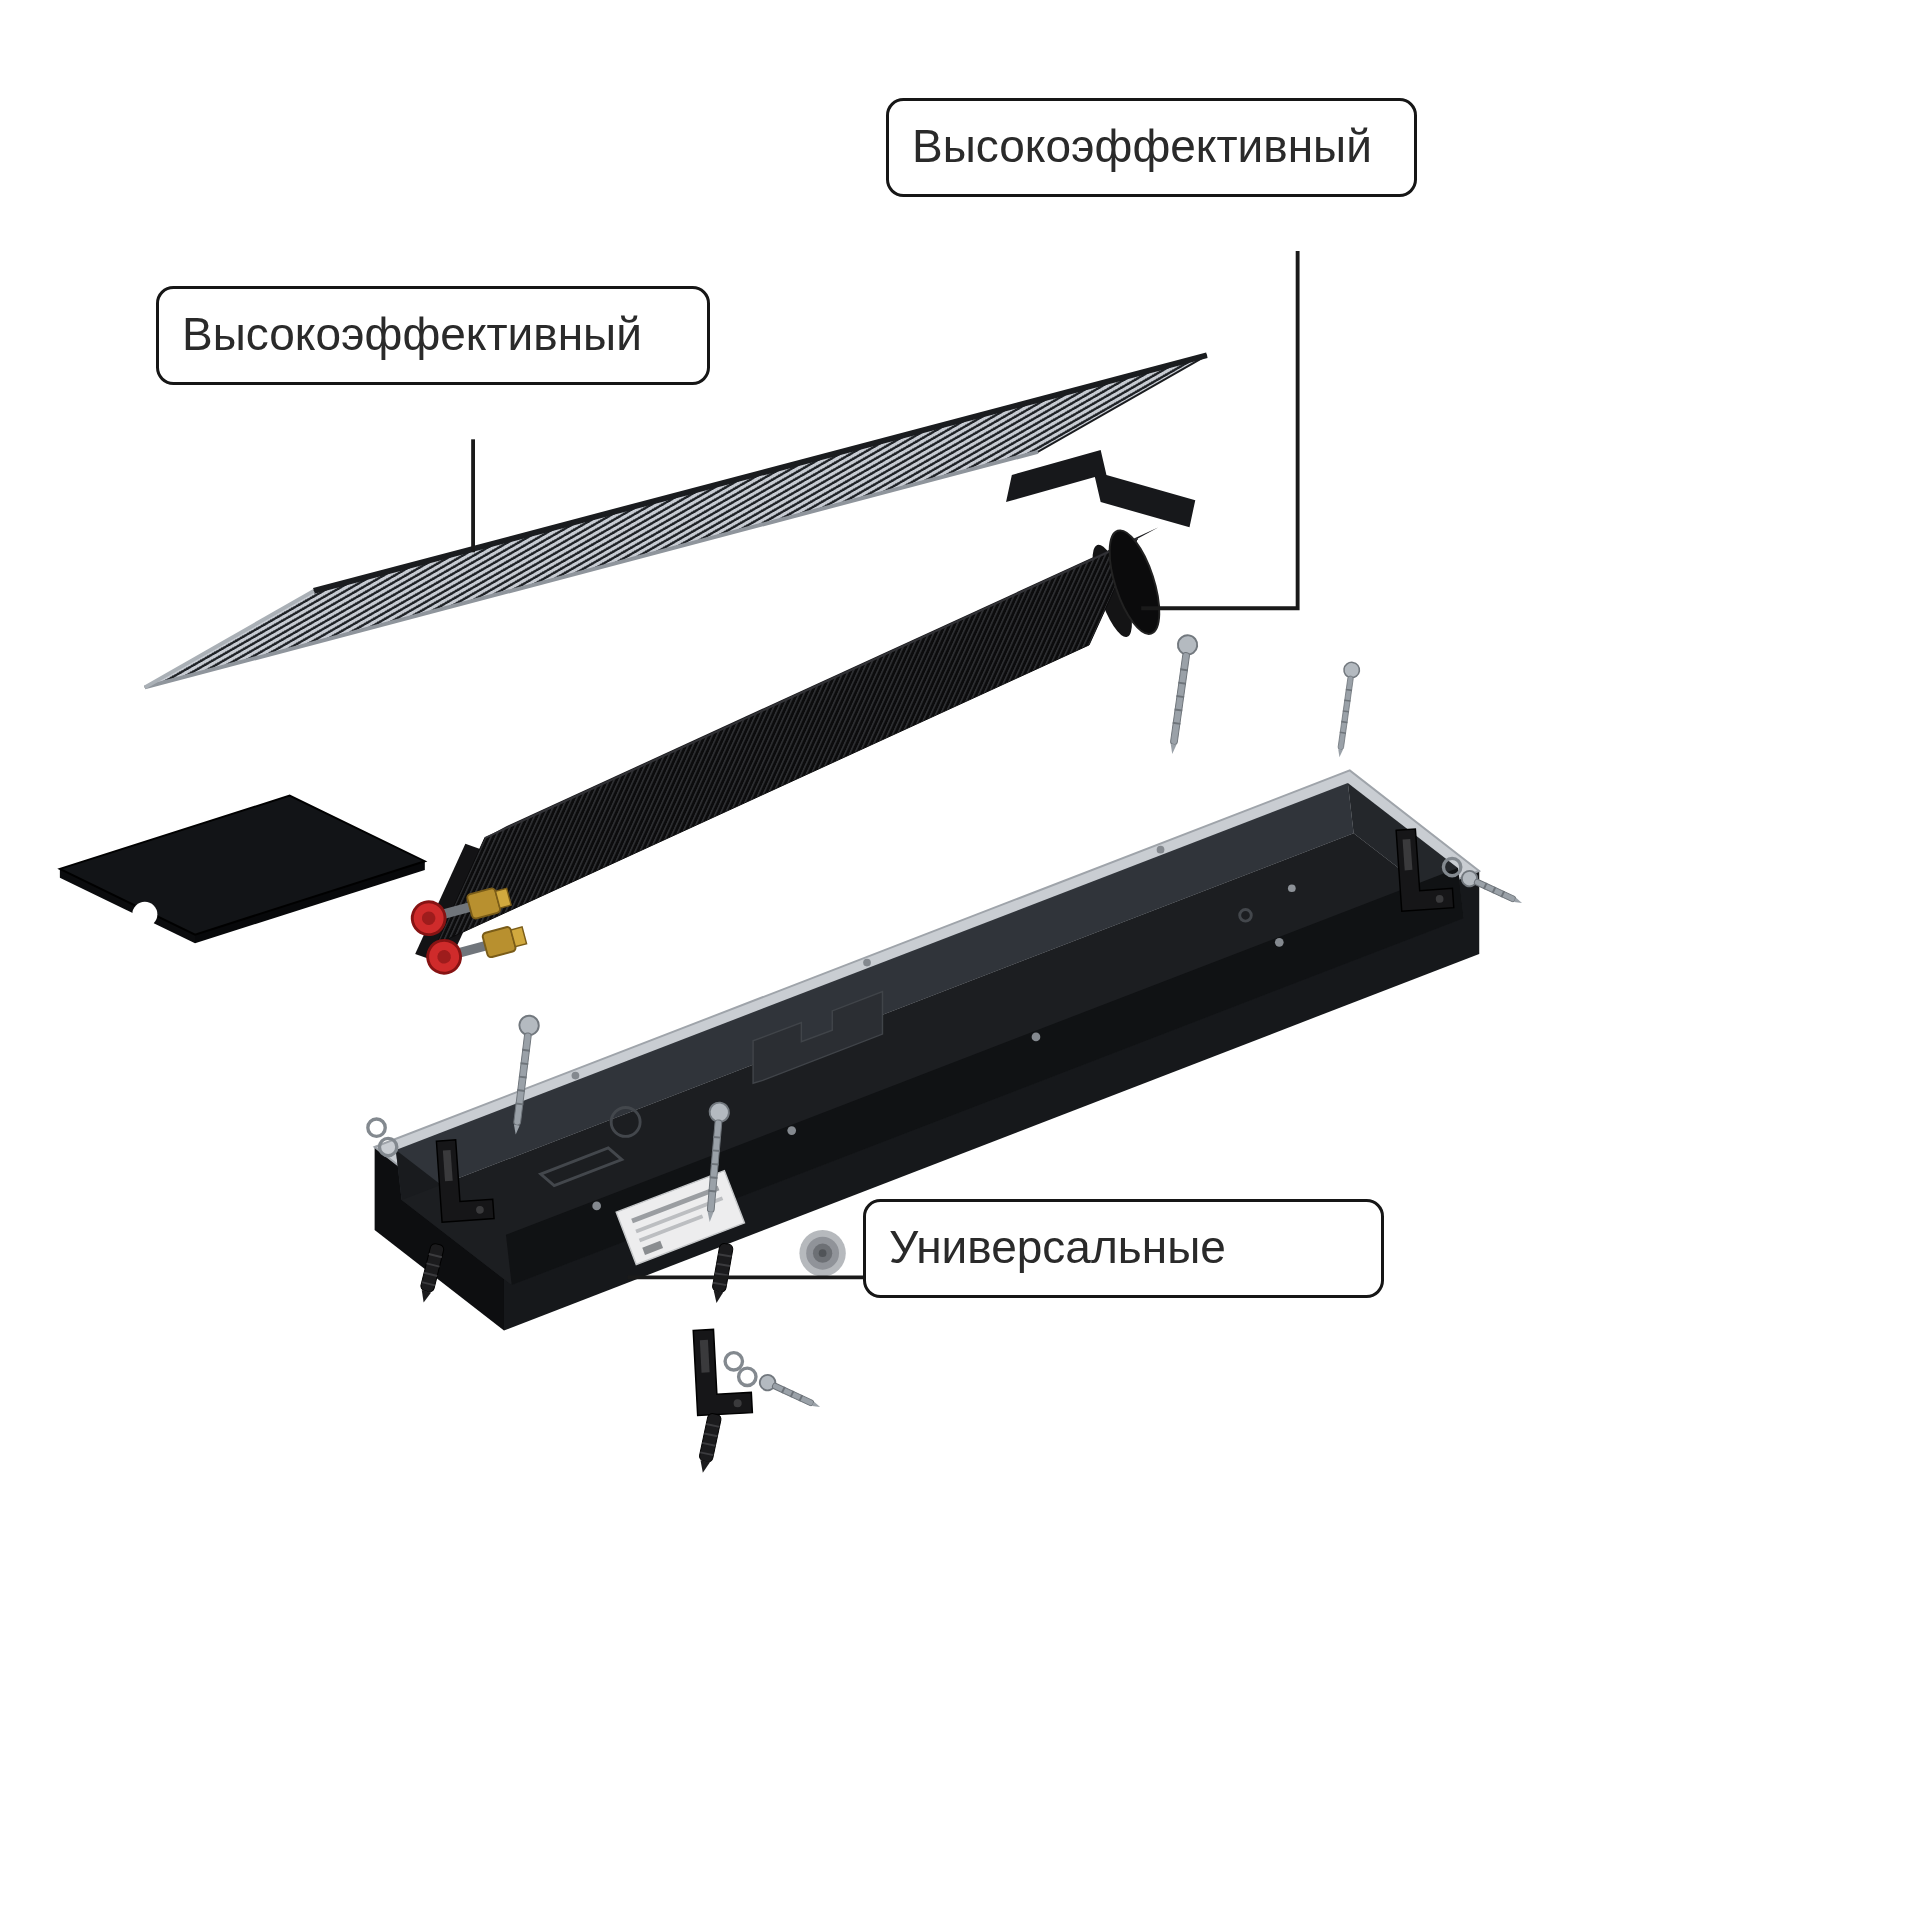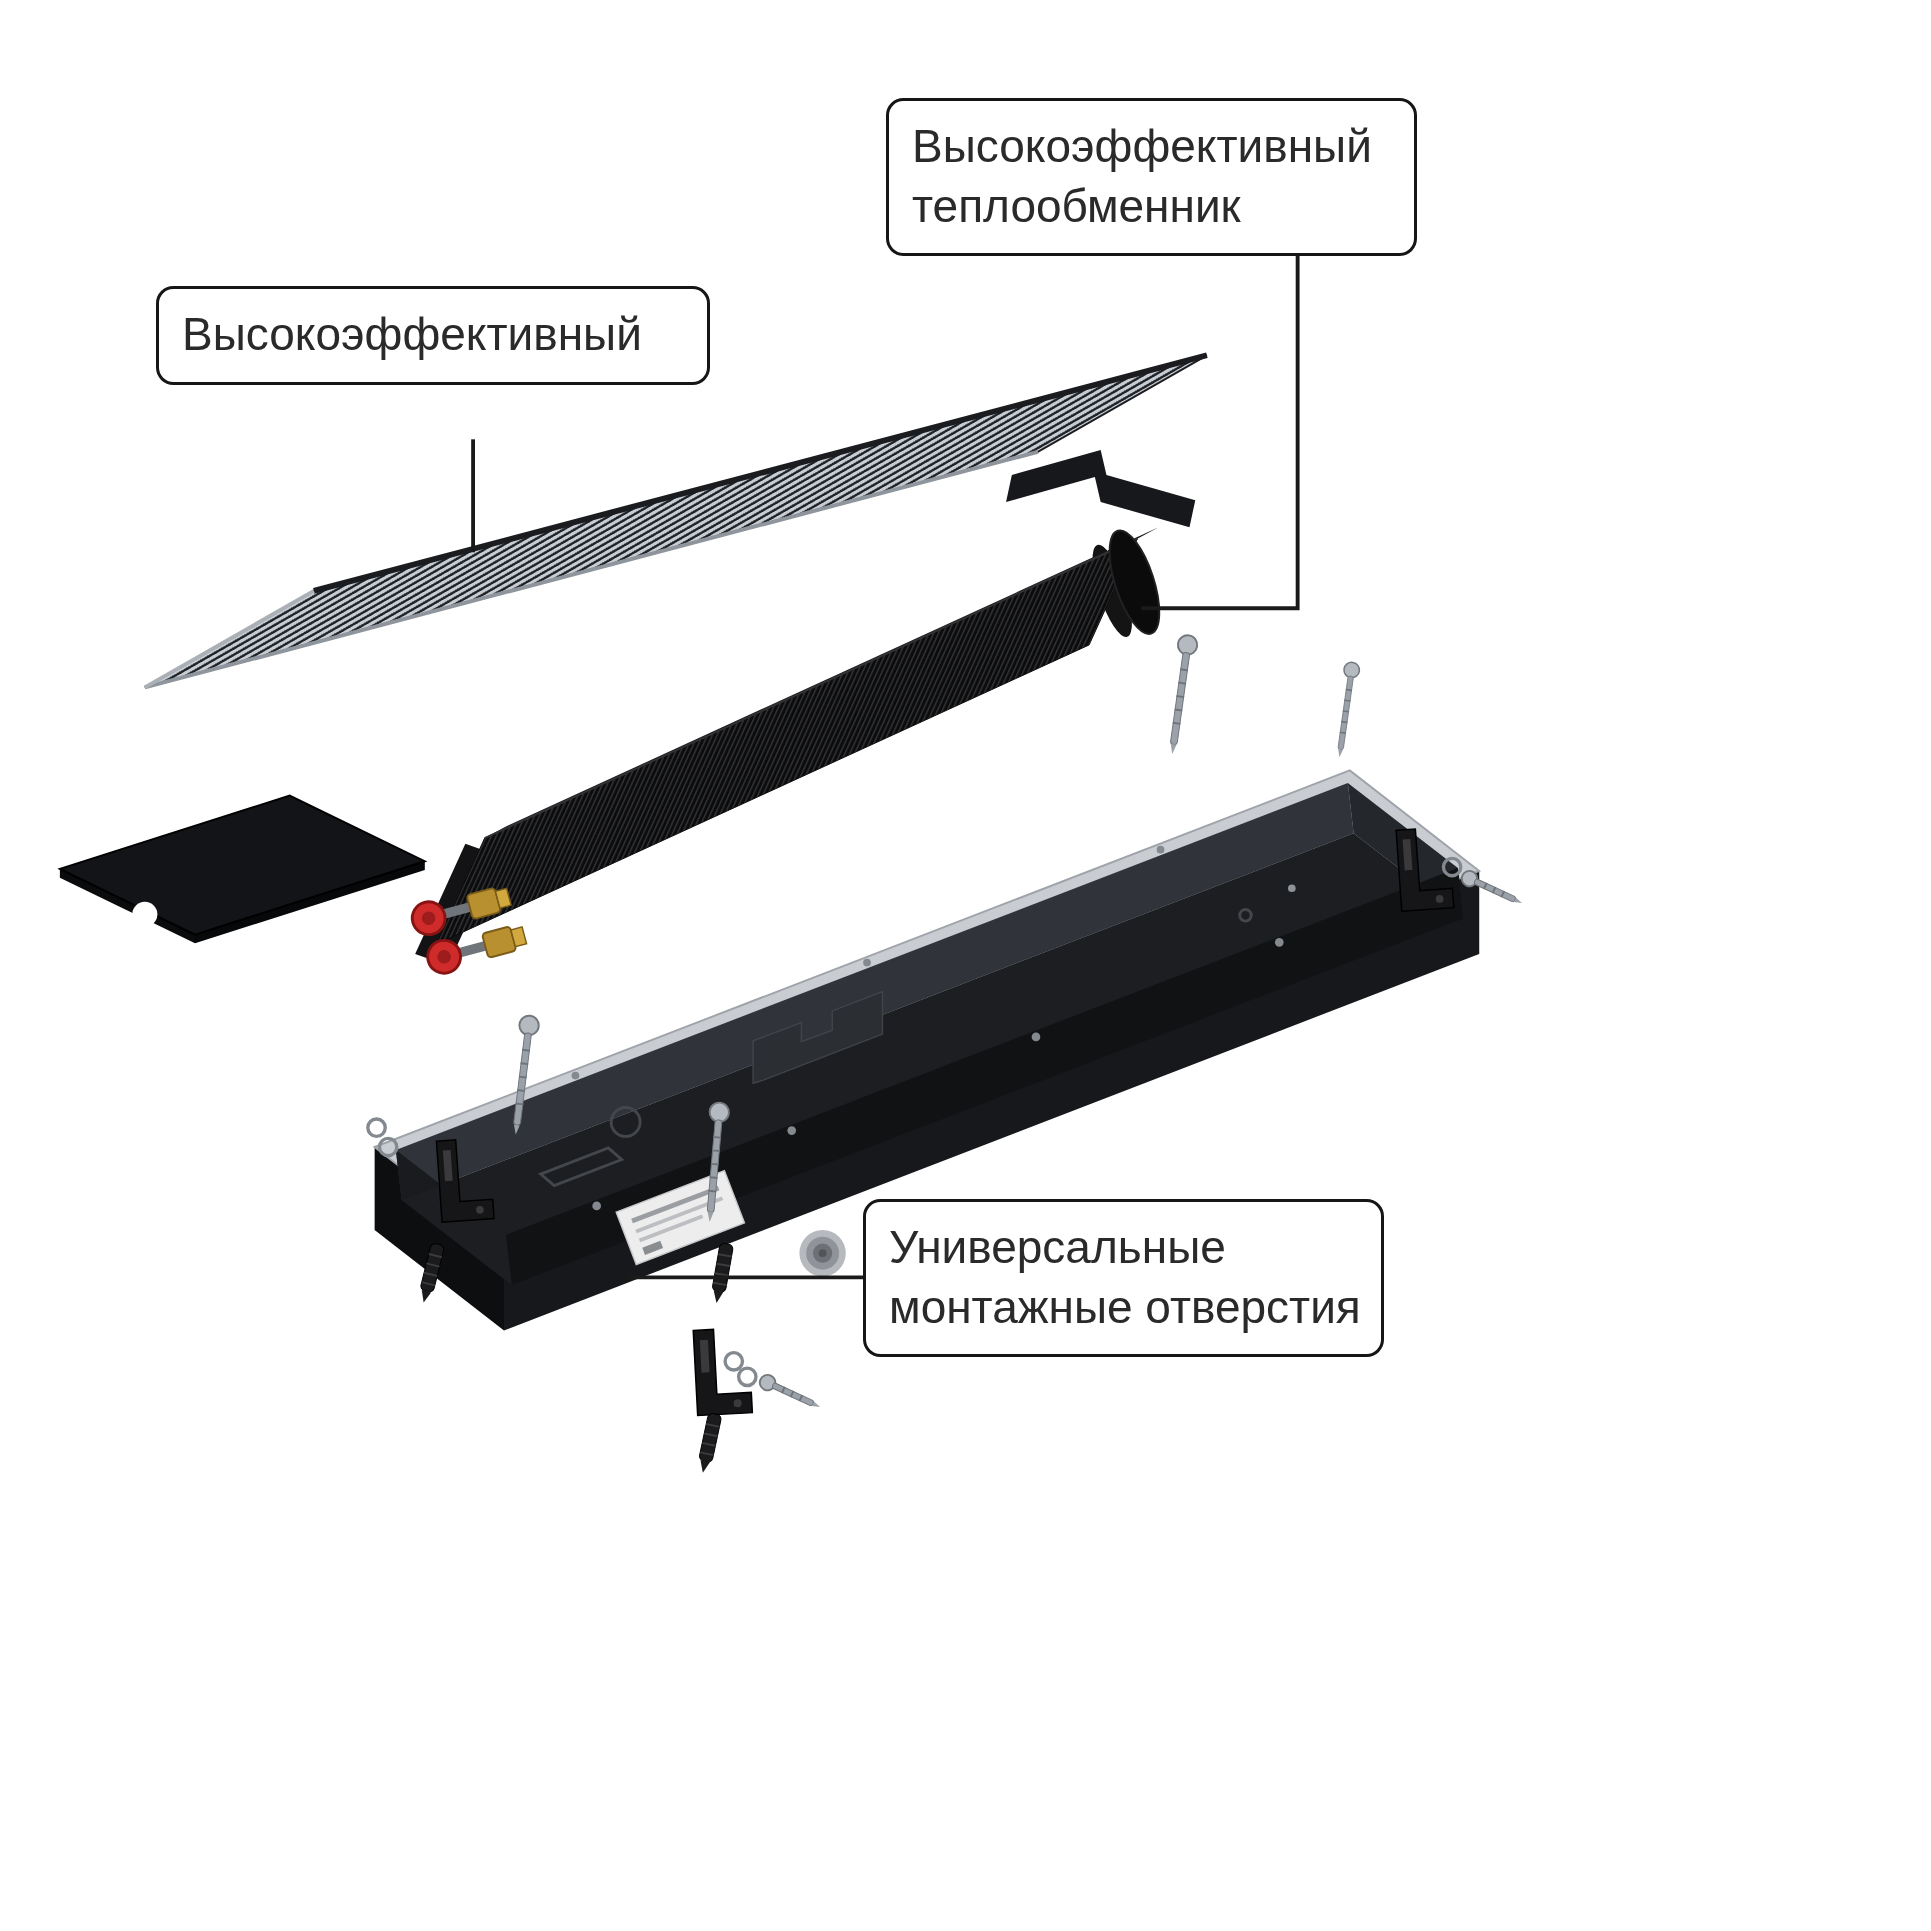--- a/index.html
+++ b/index.html
@@ -173,26 +173,24 @@
 
     <g fill="none" stroke="#1a1a1a" stroke-width="4">
       <path d="M1344,260 V630 H1182" stroke="#1a1a1a"></path>
       <path d="M490,455 V572" stroke="#1a1a1a"></path>
       <path d="M894,1323 H650" stroke="#1a1a1a"></path>
     </g>
   </svg>
 
   <div class="callout" style="left:886px; top:98px; width:531px;">
     <span class="line">Высокоэффективный</span>
-    <span class="line">теплообменник</span>
   </div>
 
   <div class="callout" style="left:156px; top:286px; width:554px;">
     <span class="line">Высокоэффективный</span>
   </div>
 
   <div class="callout" style="left:863px; top:1199px; width:521px;">
     <span class="line">Универсальные</span>
-    <span class="line">монтажные отверстия</span>
   </div>
 
 </div>
 
 
 </body></html>

